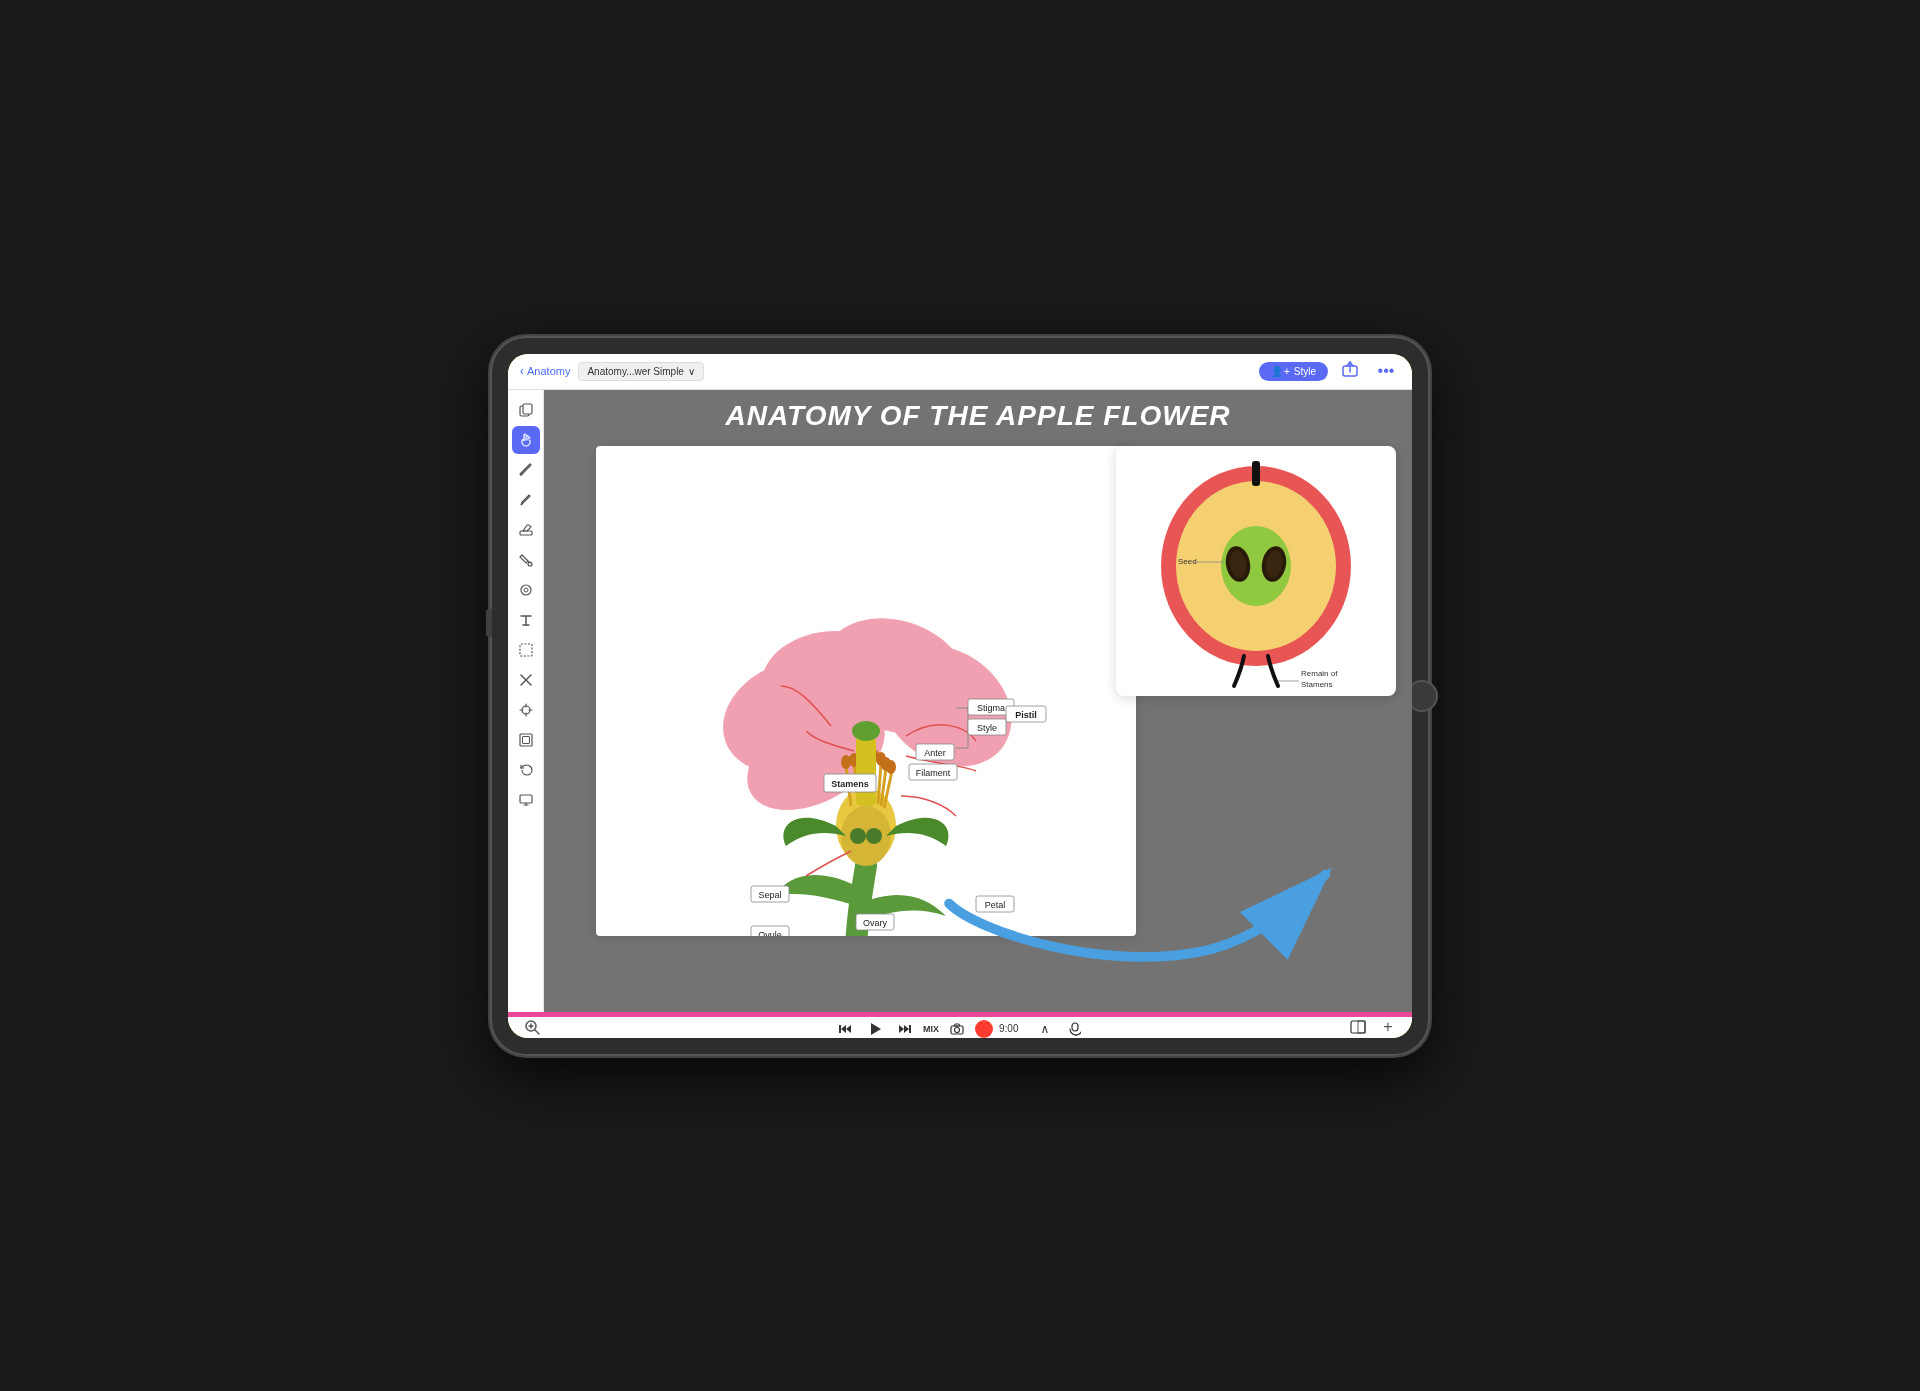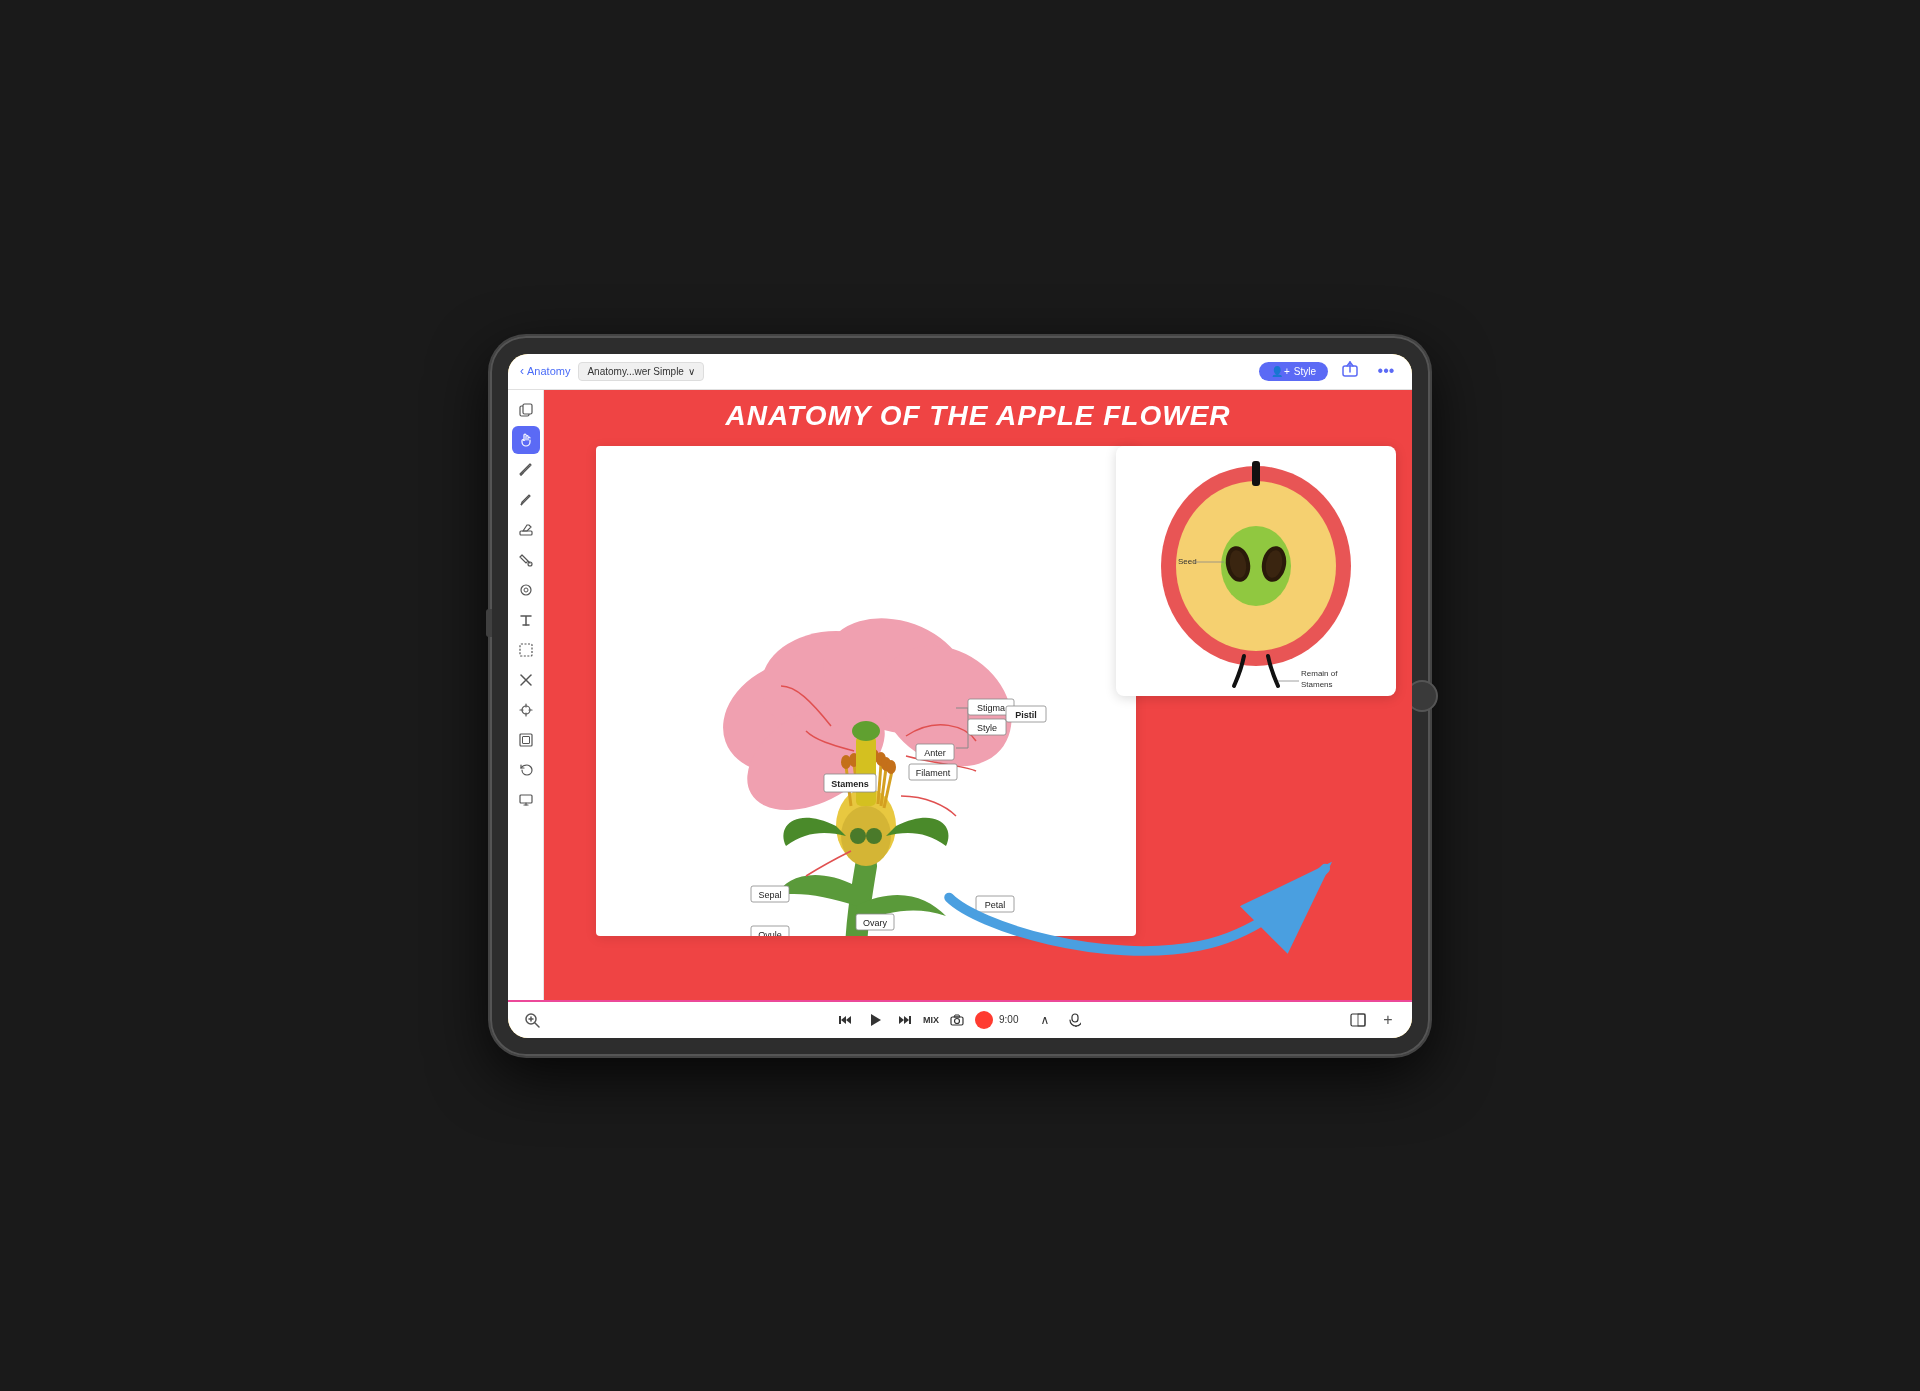--- a/index.html
+++ b/index.html
@@ -146,21 +146,21 @@
 
     .tool-btn.active {
       background: #5b6af5;
       color: white;
     }
 
     
     .canvas-area {
       flex: 1;
       position: relative;
-      background: #ef4444;
+      background: #737373;
       display: flex;
       align-items: flex-start;
       justify-content: flex-start;
       padding: 16px;
       gap: 16px;
     }
 
     .page-title {
       position: absolute;
       top: 10px;
@@ -197,25 +197,24 @@
       width: 280px;
       height: 250px;
       background: white;
       border-radius: 8px;
       box-shadow: 0 2px 12px rgba(0,0,0,0.15);
       overflow: hidden;
     }
 
     
     .bottom-bar {
-      height: 38px;
+      height: 26px;
       background: #fff;
-      border-top: 2px solid #ec4899;
-      display: flex;
-      align-items: center;
+      border-top: 5px solid #ec4899;
+      display: flex;
       padding: 0 12px;
       flex-shrink: 0;
       position: relative;
     }
 
     .bottom-left {
       display: flex;
       align-items: center;
     }
 

